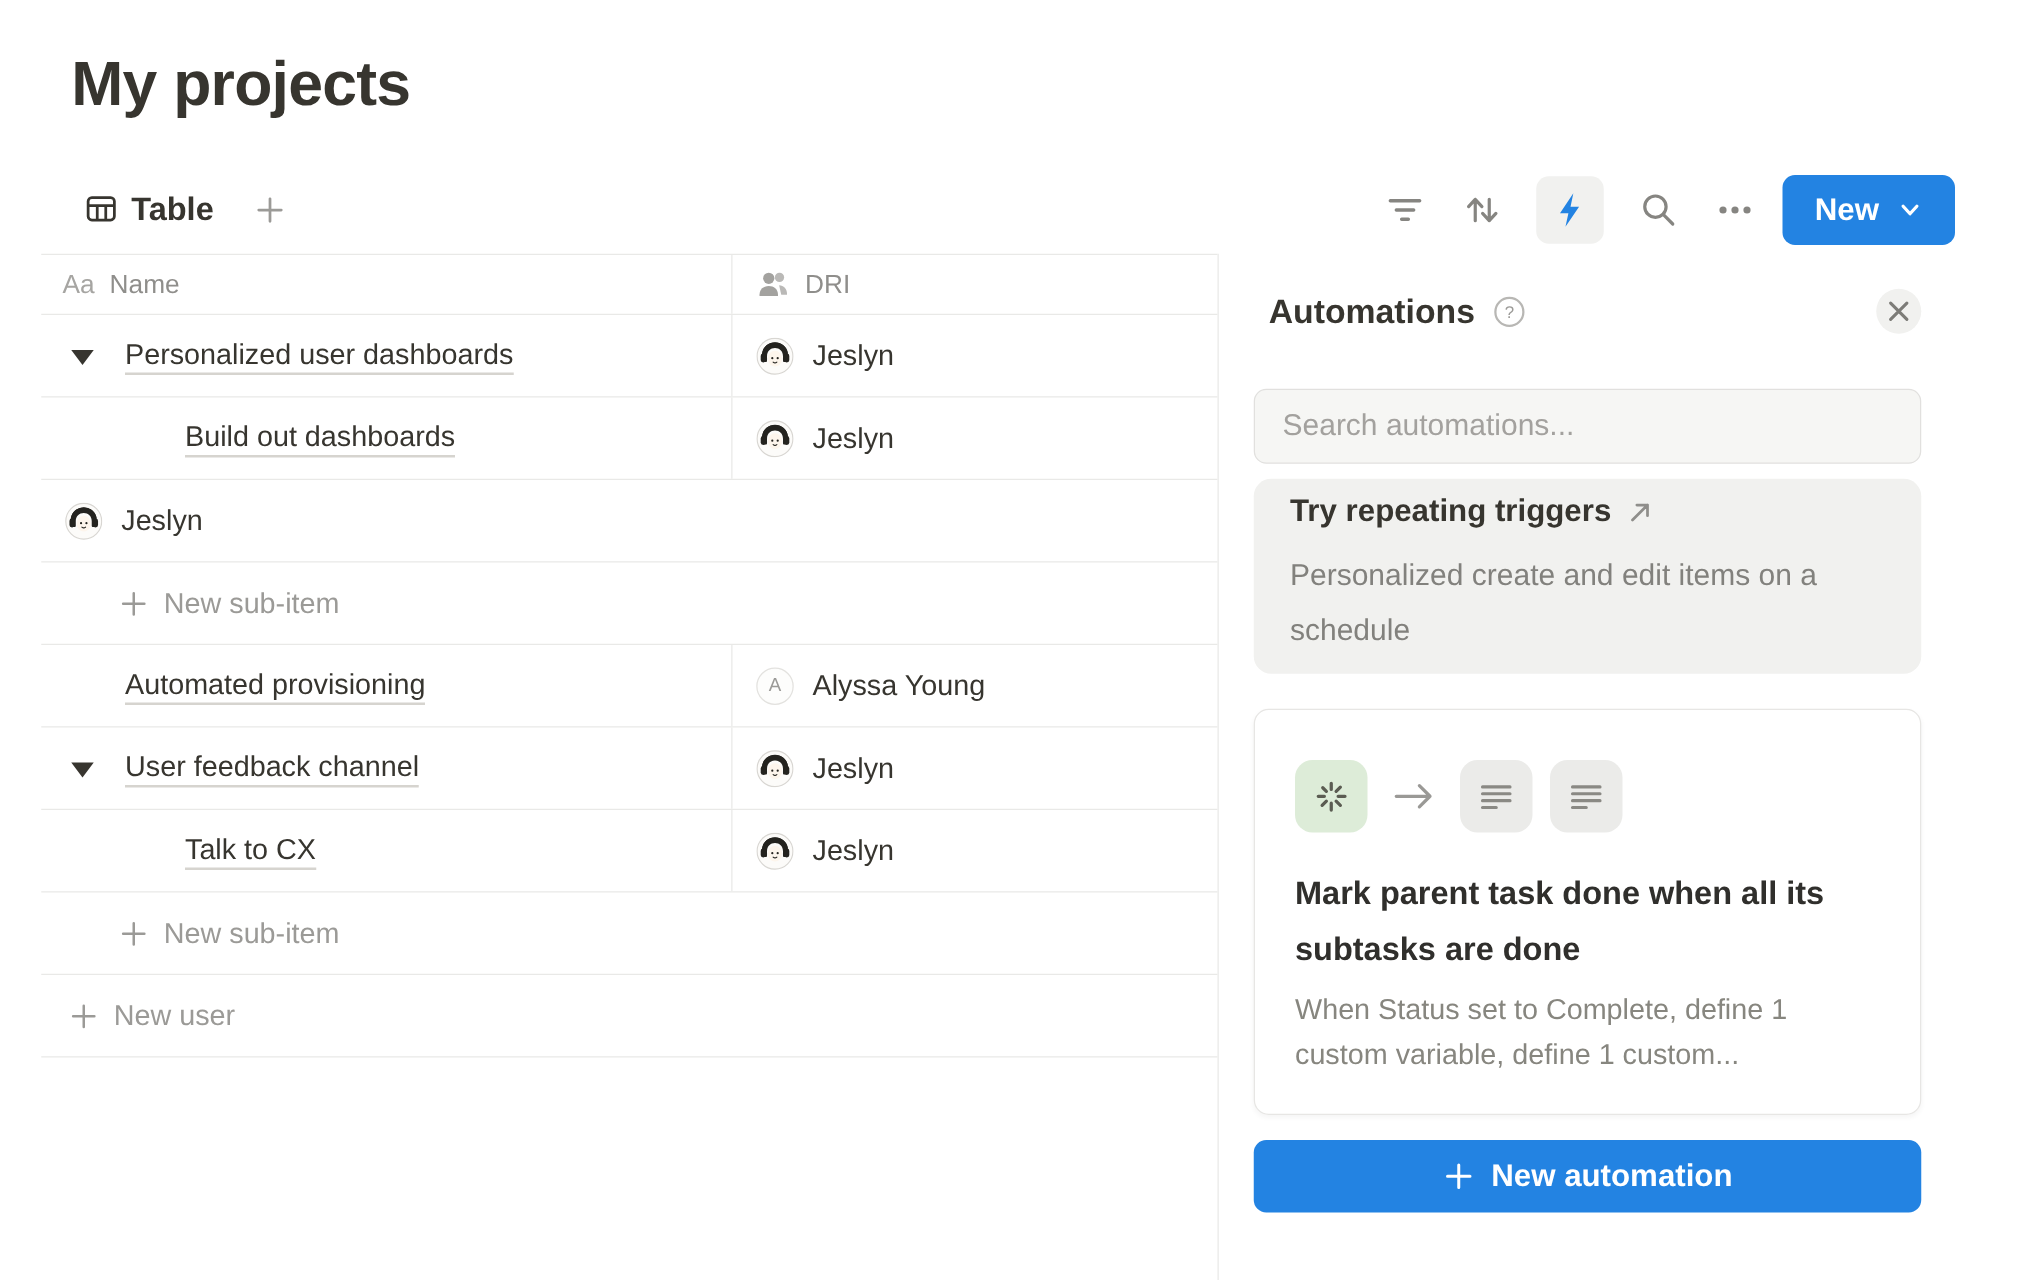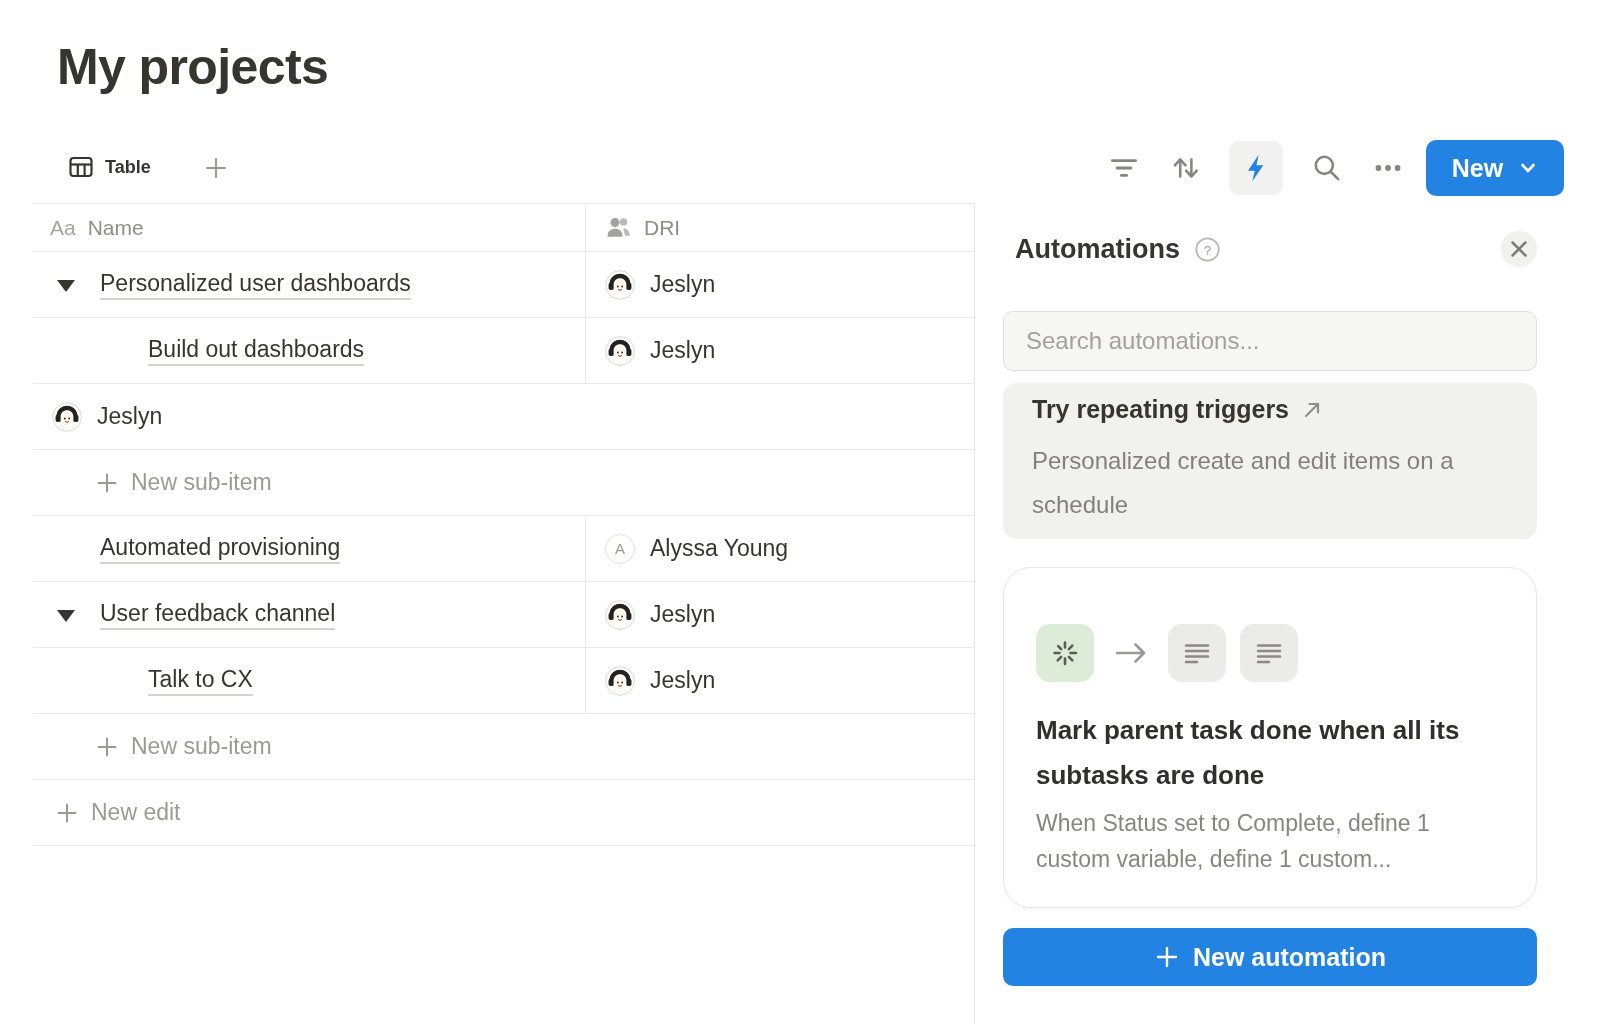--- a/index.html
+++ b/index.html
@@ -7,21 +7,21 @@
   html,body{margin:0;padding:0;}
   body{
     width:1622px;height:1024px;position:relative;overflow:hidden;
     background:#ffffff;color:var(--text);
     font-family:"Liberation Sans","DejaVu Sans",sans-serif;
   }
   .page-title{position:absolute;left:57px;top:38px;margin:0;font-size:50px;font-weight:700;letter-spacing:-0.6px;color:var(--text);}
 
   
   .table-tab{position:absolute;left:62px;top:146px;height:42px;display:flex;align-items:center;gap:11px;
-    font-size:18px;font-weight:600;color:var(--text);padding:0 6px;border-radius:6px;cursor:pointer;}
+    font-size:26px;font-weight:600;color:var(--text);padding:0 6px;border-radius:6px;cursor:pointer;}
   .add-view-btn{position:absolute;left:198px;top:150px;width:36px;height:36px;display:flex;align-items:center;justify-content:center;border-radius:6px;cursor:pointer;}
 
   
   .toolbar{position:absolute;top:139px;left:1107px;height:58px;display:flex;align-items:center;}
   .tb-icon{width:34px;height:54px;display:flex;align-items:center;justify-content:center;margin-right:27px;cursor:pointer;}
   .zap-btn{width:54px;height:54px;margin-right:27px;border-radius:10px;background:#f1f1ef;display:flex;align-items:center;justify-content:center;cursor:pointer;}
   .new-btn{width:138px;height:56px;margin-left:-6px;border-radius:10px;background:var(--accent);color:#fff;
     display:flex;align-items:center;justify-content:center;gap:15px;font-size:25px;font-weight:600;cursor:pointer;}
 
   
@@ -51,21 +51,21 @@
   .panel-head{margin-top:26px;height:40px;display:flex;align-items:center;}
   .panel-head h2{margin:0 14px 0 12px;font-size:27px;font-weight:700;}
   .help-btn{display:flex;align-items:center;cursor:pointer;}
   .close-btn{margin-left:auto;width:36px;height:36px;border-radius:50%;background:#f1f1ef;display:flex;align-items:center;justify-content:center;cursor:pointer;}
   .search-box{margin-top:42px;height:60px;border:1.5px solid #e1e0de;background:#f6f6f4;border-radius:10px;display:flex;align-items:center;padding:0 20px;}
   .search-box input{border:none;background:transparent;outline:none;width:100%;font-size:24px;color:var(--text);font-family:inherit;}
   .search-box input::placeholder{color:#a3a19e;}
   .promo-card{margin-top:12px;background:#f1f1ef;border-radius:14px;padding:12px 29px;cursor:pointer;}
   .promo-title{display:flex;align-items:center;gap:12px;font-size:25px;font-weight:600;color:var(--text);}
   .promo-body{margin-top:15px;font-size:24px;line-height:44px;color:var(--muted);max-width:445px;}
-  .auto-card{margin-top:28px;background:#fff;border:1.5px solid #e7e6e4;border-radius:28px;padding:56px 32px 30px;box-shadow:0 2px 4px rgba(15,15,15,0.04);cursor:pointer;}
+  .auto-card{margin-top:28px;background:#fff;border:1.5px solid #e7e6e4;border-radius:12px;padding:40px 32px 30px;box-shadow:0 2px 4px rgba(15,15,15,0.04);cursor:pointer;}
   .icons-row{display:flex;align-items:center;}
   .sq{width:58px;height:58px;border-radius:14px;display:flex;align-items:center;justify-content:center;}
   .sq.green{background:#ddecd8;}
   .sq.gray{background:#ebebe9;}
   .flow-arrow{margin:0 19px;display:flex;align-items:center;}
   .sq + .sq{margin-left:14px;}
   .auto-title{margin-top:26px;font-size:26px;font-weight:600;line-height:45px;color:#302f2c;max-width:480px;}
   .auto-desc{margin-top:7px;font-size:23px;line-height:36px;color:#87867f;max-width:474px;}
   .new-automation-btn{margin-top:20px;height:58px;border-radius:10px;background:var(--accent);color:#fff;
     display:flex;align-items:center;justify-content:center;gap:13px;font-size:25px;font-weight:600;cursor:pointer;}
@@ -281,21 +281,21 @@
           </svg>
         </span>
         <span>New sub-item</span>
       </div>
       <div class="t-row action page">
         <span style="display: flex;">
           <svg width="24" height="24" viewBox="0 0 24 24">
             <path d="M12 3.5v17M3.5 12h17" stroke="#9b9a97" stroke-width="2" stroke-linecap="round"></path>
           </svg>
         </span>
-        <span>New edit</span>
+        <span>New user</span>
       </div>
     </div>
 </div>
 
 <div class="panel">
   <div class="panel-inner">
     <div class="panel-head">
       <h2>Automations</h2>
       <span class="help-btn">
         <svg width="27" height="27" viewBox="0 0 27 27">

